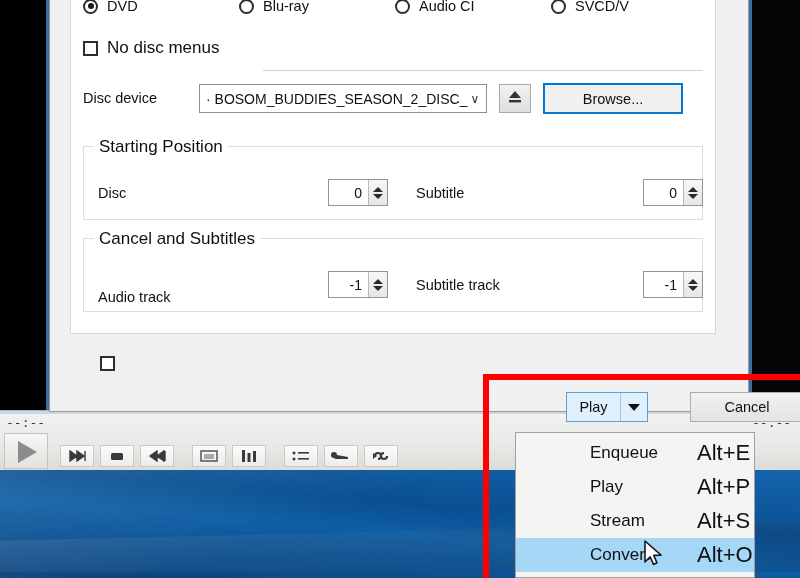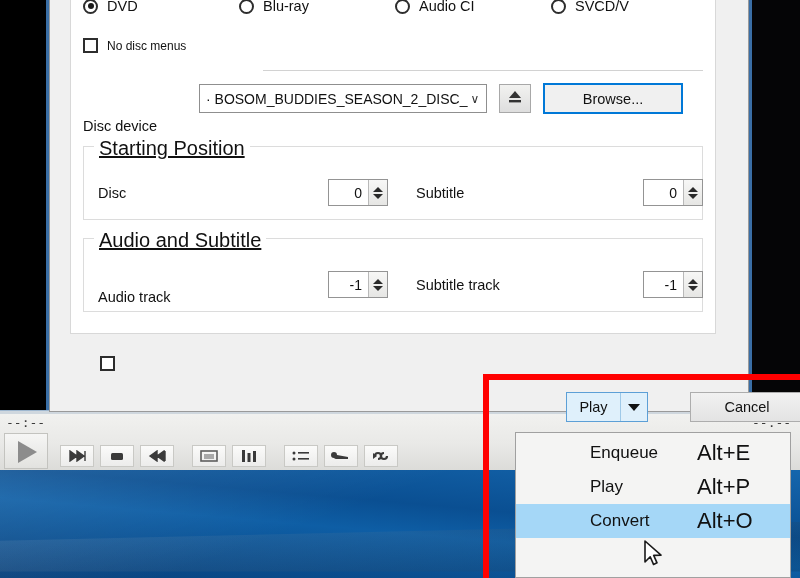--- a/index.html
+++ b/index.html
@@ -119,33 +119,33 @@
   }
   .rl { font-size: 14.5px; color: #111; white-space: nowrap; }
 
   .cb {
     width: 15px; height: 15px; border: 2px solid #2d2d2d; background: #fff;
     flex: none;
   }
   .chk-row {
     position: absolute; display: flex; align-items: center; gap: 9px;
   }
-  .chk-label { font-size: 12px; color: #111; }
+  .chk-label { font-size: 17px; color: #111; }
 
   .hr-line {
     position: absolute; left: 192px; top: 76px; width: 440px; height: 1px;
     background: #d2d2d2;
   }
 
   
   .disc-row {
     position: absolute; left: 12px; top: 90px; width: 632px; height: 32px;
   }
   .disc-label {
-    position: absolute; left: 0; top: 6px; font-size: 14.5px; color: #111; margin-top: 28px;
+    position: absolute; left: 0; top: 6px; font-size: 14.5px; color: #111;
   }
   .combo {
     position: absolute; left: 116px; top: 0;
     width: 288px; height: 29px;
     background: #fff; border: 1px solid #8f8f8f;
     display: flex; align-items: center;
     padding: 0 4px 0 6px;
   }
   .combo .txt {
     flex: 1; font-size: 14px; color: #111; white-space: nowrap;
@@ -169,21 +169,21 @@
   }
 
   
   .group {
     position: absolute; left: 12px; width: 620px;
     border: 1px solid #dcdcdc;
   }
   .group .legend {
     position: absolute; left: 10px; top: -10px;
     background: #fff; padding: 0 5px;
-    font-size: 20px; color: #111; white-space: nowrap; text-decoration: underline;
+    font-size: 17px; color: #111; white-space: nowrap;
   }
   .grp-label {
     position: absolute; font-size: 14.5px; color: #111; white-space: nowrap;
   }
   .spin {
     position: absolute; width: 60px; height: 27px;
     background: #fff; border: 1px solid #949494;
     display: flex;
   }
   .spin .val {
@@ -233,21 +233,21 @@
     width: 114px; height: 30px;
     background: linear-gradient(180deg,#f1f1f1,#e3e3e3);
     border: 1px solid #adadad;
     display: flex; align-items: center; justify-content: center;
     font-size: 14.5px; color: #111;
   }
 
   
   .menu {
     position: absolute; left: 515px; top: 432px;
-    width: 276px; height: 146px;
+    width: 240px; height: 146px;
     background: #f4f4f3;
     border: 1px solid #a0a0a0;
     padding: 3px 0;
     z-index: 40;
   }
   .menu-item {
     position: relative; height: 34px;
     display: flex; align-items: center;
     padding: 0 12px 0 0;
   }
@@ -434,21 +434,21 @@
         <div class="spin" style="left:559px; top:32px">
           <span class="val">0</span>
           <span class="arrows">
             <i class="up"></i>
             <i class="dn"></i>
           </span>
         </div>
       </div>
 
       <div class="group" style="top:244px; height:74px;">
-        <span class="legend">Audio and Subtitle</span>
+        <span class="legend">Cancel and Subtitles</span>
 
         <span class="grp-label" style="left:14px; top:50px">Audio track</span>
         <div class="spin" style="left:244px; top:32px">
           <span class="val">-1</span>
           <span class="arrows">
             <i class="up"></i>
             <i class="dn"></i>
           </span>
         </div>
 
@@ -483,20 +483,24 @@
 
   <div class="menu">
     <div class="menu-item">
       <span class="mlabel">Enqueue</span>
       <span class="maccel">Alt+E</span>
     </div>
     <div class="menu-item">
       <span class="mlabel">Play</span>
       <span class="maccel">Alt+P</span>
     </div>
+    <div class="menu-item">
+      <span class="mlabel">Stream</span>
+      <span class="maccel">Alt+S</span>
+    </div>
     <div class="menu-item sel">
       <span class="mlabel">Convert</span>
       <span class="maccel">Alt+O</span>
     </div>
   </div>
 
   <div class="redbox"></div>
 
   <div class="cursor">
     <svg width="22" height="30" viewBox="0 0 22 30">

